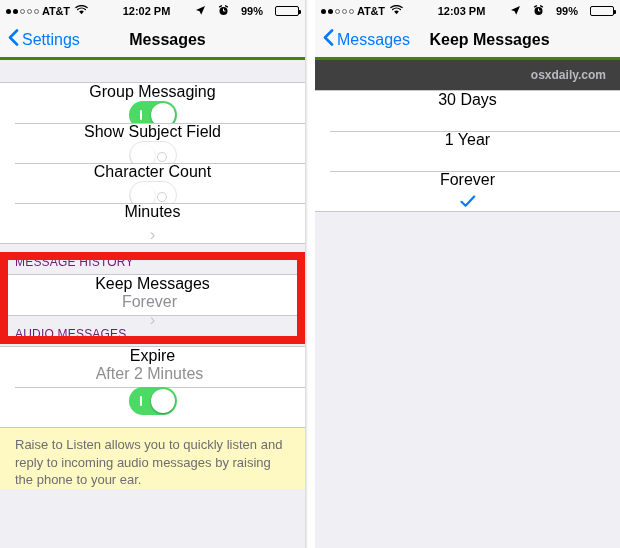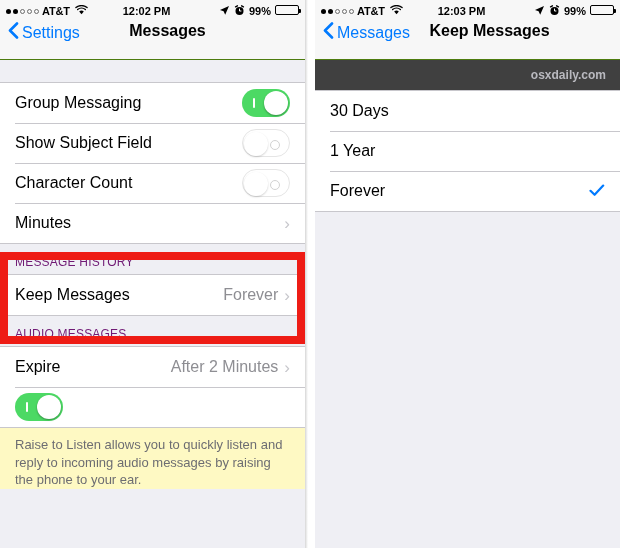--- a/index.html
+++ b/index.html
@@ -57,21 +57,22 @@
   .sb-time {
     position: absolute;
     left: 0; right: 12px;
     text-align: center;
     font-size: 11px;
     font-weight: bold;
   }
   .sb-right {
     margin-left: auto;
     display: flex;
-    gap: 4px;
+    align-items: center;
+    gap: 12px;
     position: relative;
     z-index: 2;
   }
   .battery {
     width: 24px; height: 10px;
     border: 1px solid #000;
     border-radius: 2px;
     position: relative;
     padding: 1px;
   }
@@ -83,23 +84,23 @@
     background: #000;
     border-radius: 0 1px 1px 0;
   }
   .battery-fill { height: 100%; background: #000; border-radius: 1px; }
   .pct { font-size: 11px; font-weight: bold; }
 
   
   .navbar {
     height: 38px;
     background: #f7f7f7;
-    border-bottom: 1px solid #4d7c0f;
-    display: flex;
-    align-items: flex-start;
+    border-bottom: 3px solid #4d7c0f;
+    display: flex;
+    align-items: center;
     position: relative;
     padding: 0 8px;
   }
   .back {
     display: flex;
     align-items: center;
     gap: 3px;
     color: #007aff;
     font-size: 16px;
     z-index: 2;
@@ -146,20 +147,21 @@
   .group.topline    { border-top: 1px solid #c8c7cc; }
   .group.bottomline { border-bottom: 1px solid #c8c7cc; }
 
   .row {
     height: 40px;
     display: flex;
     align-items: center;
     padding: 0 15px;
     background: #ffffff;
     position: relative;
+    flex-direction: column;
   }
   .row + .row::before {
     content: "";
     position: absolute;
     left: 15px; right: 0; top: 0;
     height: 1px;
     background: #c8c7cc;
   }
   .row-label {
     font-size: 16px;

